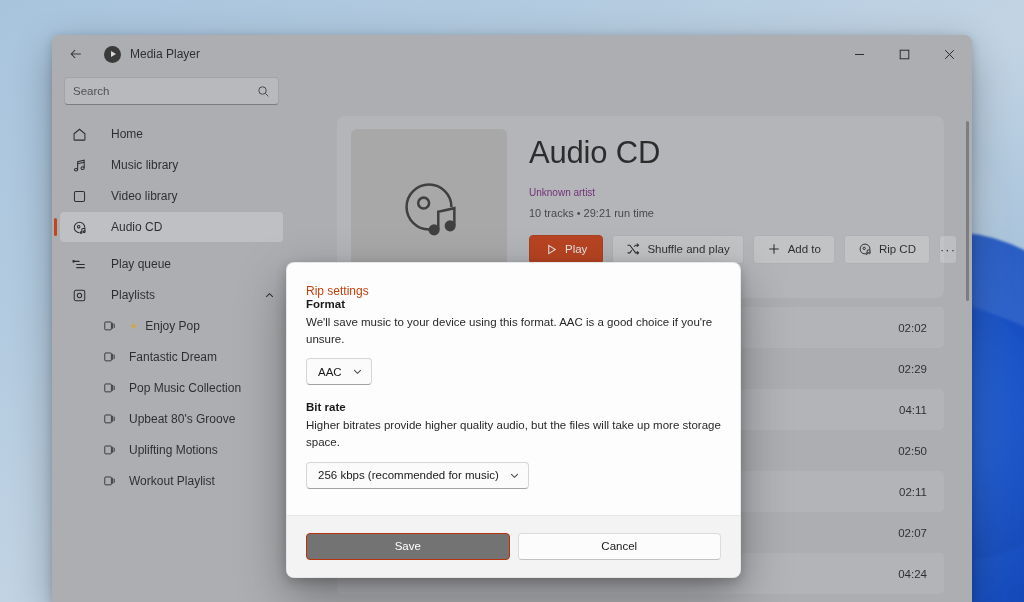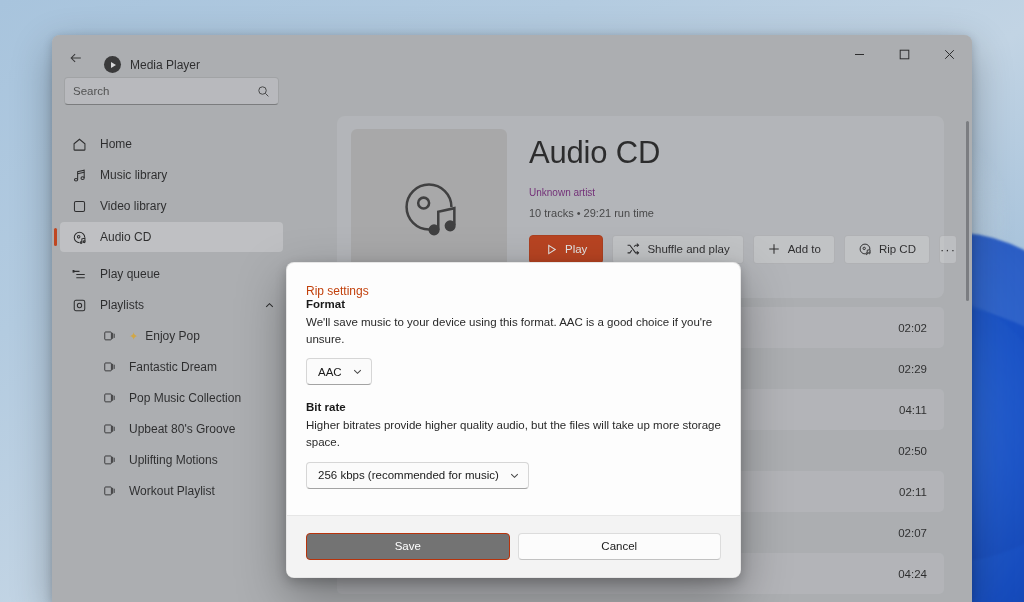--- a/index.html
+++ b/index.html
@@ -57,21 +57,21 @@
     box-shadow: 0 14px 40px rgba(0,0,0,.30), 0 2px 10px rgba(0,0,0,.18);
     overflow: hidden;
     display: flex;
     flex-direction: column;
   }
 
   
   #titlebar {
     height: 38px;
     display: flex;
-    align-items: flex-end;
+    align-items: center;
     flex: 0 0 38px;
     background: #b9bcbf;
   }
   #back-btn {
     width: 36px; height: 30px;
     margin-left: 6px;
     display: flex; align-items: center; justify-content: center;
     border-radius: 4px;
     color: #2a2a2a;
   }
@@ -107,38 +107,38 @@
 
   
   #sidebar {
     width: 239px;
     flex: 0 0 239px;
     background: #b9bcbf;
     padding: 0 8px;
     overflow: hidden;
   }
   #search-wrap {
-    margin: 4px 4px 24px 4px;
+    margin: 4px 4px 14px 4px;
     height: 28px;
     background: rgba(255,255,255,.22);
     border: 1px solid rgba(0,0,0,.14);
     border-bottom: 1px solid rgba(0,0,0,.38);
     border-radius: 4px;
     display: flex; align-items: center;
     padding: 0 8px;
   }
   #search-input {
     flex: 1;
     border: none; background: transparent; outline: none;
     font-family: inherit; font-size: 11.5px; color: #1b1b1b;
   }
   #search-input::placeholder { color: #494949; }
   .nav-item {
     height: 30px;
-    display: flex; align-items: center; gap: 13px;
+    display: flex; align-items: center; gap: 24px;
     padding: 0 8px 0 11px;
     border-radius: 4px;
     margin-bottom: 1px;
     position: relative;
     color: #1b1b1b;
     font-size: 12px;
   }
   .nav-item.selected { background: rgba(255,255,255,.34); }
   .nav-item.selected::before {
     content: "";

